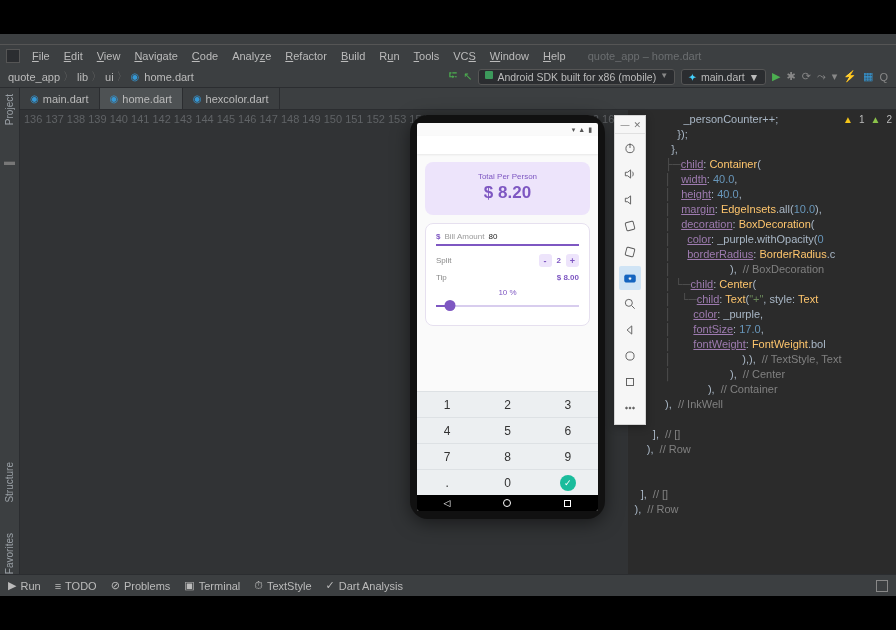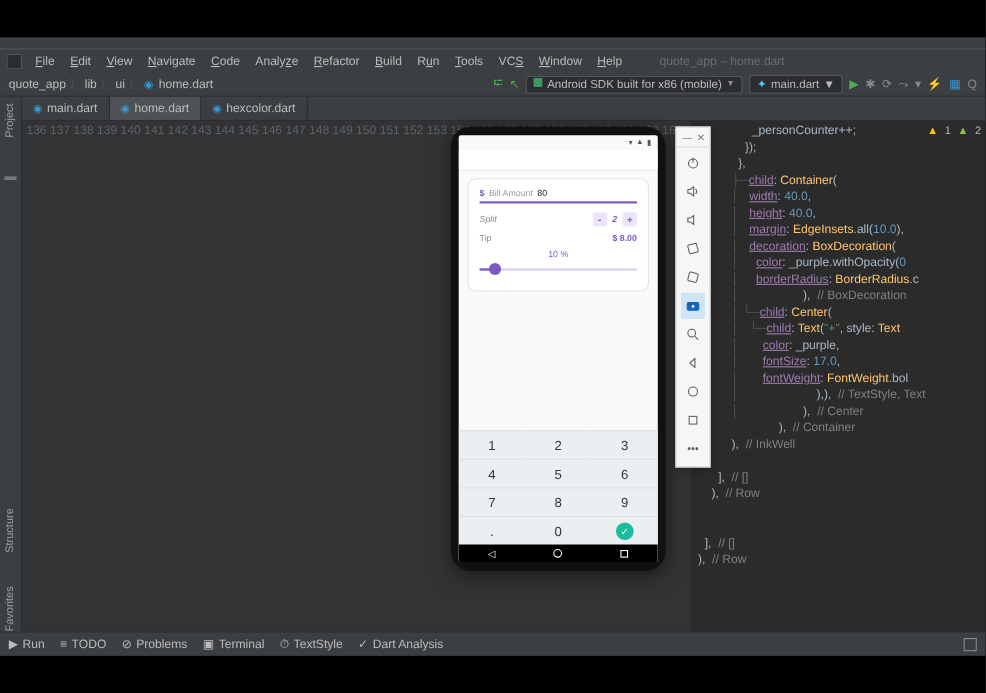--- a/index.html
+++ b/index.html
@@ -6,21 +6,21 @@
   body { background: #000; width: 896px; height: 630px; overflow: hidden; position: relative; }
   .ide {
     position: absolute; top: 34px; left: 0; right: 0; bottom: 34px;
     background: #3c3f41; display: flex; flex-direction: column;
   }
   
   .menubar { height: 22px; display: flex; align-items: center; padding: 0 6px; color: #bbb; font-size: 11px; gap: 2px; border-top: 1px solid #555; margin-top: 10px;}
   .menubar .logo { width: 14px; height: 14px; background: #2b2d30; border: 1px solid #555; display:inline-block; margin-right:4px;}
   .menubar .mi { padding: 2px 6px; cursor: default; }
   .menubar .mi u { text-decoration: underline; }
-  .menubar .title { color: #6b6e70; margin-left: 26px; font-size: 11px;}
+  .menubar .title { color: #6b6e70; margin-left: 14px; font-size: 11px;}
   
   .navrow { height: 22px; display:flex; align-items:center; justify-content:space-between; padding: 0 8px; color:#bbb; font-size:11px; border-bottom:1px solid #2b2d30;}
   .crumbs { display:flex; align-items:center; gap:3px;}
   .crumbs .sep { color:#666; }
   .crumbs .fileic { color:#3597d4; margin-right:2px; font-size:10px;}
   .toolbar-r { display:flex; align-items:center; gap:6px;}
   .dev-dd { background:#2b2d30; border:1px solid #555; padding:1px 6px; border-radius:3px; display:flex; align-items:flex-start; gap:4px; font-size:10.5px;}
   .dev-dd .dot { width:8px;height:8px;background:#3c995b;border-radius:1px;}
   .dev-dd .tri { color:#888; font-size:8px;}
   .cfg-dd { background:#2b2d30; border:1px solid #555; padding:1px 6px; border-radius:3px; display:flex; align-items:center; gap:4px; font-size:10.5px;}
@@ -65,21 +65,21 @@
   .appbar{height:18px; background:#fff; box-shadow:0 1px 2px rgba(0,0,0,.08);}
   .content{flex:1; padding:8px; display:flex; flex-direction:column; gap:8px;}
   .totalcard{background:#ede4fb; border-radius:8px; padding:10px 0 12px; text-align:center;}
   .totalcard .lbl{font-size:8px; color:#7e57c2;}
   .totalcard .amt{font-size:17px; color:#7e57c2; font-weight:700; margin-top:2px;}
   .formcard{background:#fff; border:1px solid #e6e0ef; border-radius:8px; padding:8px 10px 12px; font-size:8px; color:#888;}
   .billrow{display:flex; align-items:center; gap:4px; border-bottom:2px solid #7e57c2; padding-bottom:3px;}
   .billrow .d{color:#7e57c2; font-weight:700;}
   .billrow .ph{color:#9a9a9a; font-size:8px;}
   .billrow .val{color:#222; font-size:8px;}
-  .sprow{display:flex; justify-content:space-between; align-items:center; margin-top:8px;font-style:italic;}
+  .sprow{display:flex; justify-content:space-between; align-items:center; margin-top:8px;}
   .stepper{display:flex; align-items:center; gap:5px;}
   .stepbtn{width:13px;height:13px;background:#ede4fb;border-radius:3px;display:flex;align-items:center;justify-content:center;color:#7e57c2;font-size:9px;font-weight:700;}
   .stepval{font-size:8px;color:#7e57c2;font-weight:700;}
   .tiprow{display:flex;justify-content:space-between;margin-top:6px;}
   .tiprow .v{color:#7e57c2;font-weight:700;}
   .tippct{text-align:center;color:#7e57c2;font-size:8px;font-weight:400;margin-top:6px;}
   .slider{position:relative;height:14px;margin-top:2px;}
   .slider .track{position:absolute;left:0;right:0;top:6px;height:2px;background:#d8cdee;}
   .slider .track.fill{background:#7e57c2;width:10%;}
   .slider .thumb{position:absolute;left:10%;top:1px;width:11px;height:11px;border-radius:50%;background:#7e57c2;transform:translateX(-50%);}
@@ -262,20 +262,24 @@
 <div class="emulator">
   <div class="dbgbanner"></div>
   <div class="screen">
     <div class="statusbar">
         <span>▾</span>
         <span>▲</span>
         <span>▮</span>
       </div>
     <div class="appbar"></div>
     <div class="content">
+      <div class="totalcard">
+        <div class="lbl">Total Per Person</div>
+        <div class="amt">$ 8.20</div>
+      </div>
       <div class="formcard">
         <div class="billrow">
           <span class="d">$</span>
           <span class="ph">Bill Amount</span>
             <span class="val">80</span>
         </div>
         <div class="sprow">
           <span>Split</span>
           <div class="stepper">
             <div class="stepbtn">-</div>

